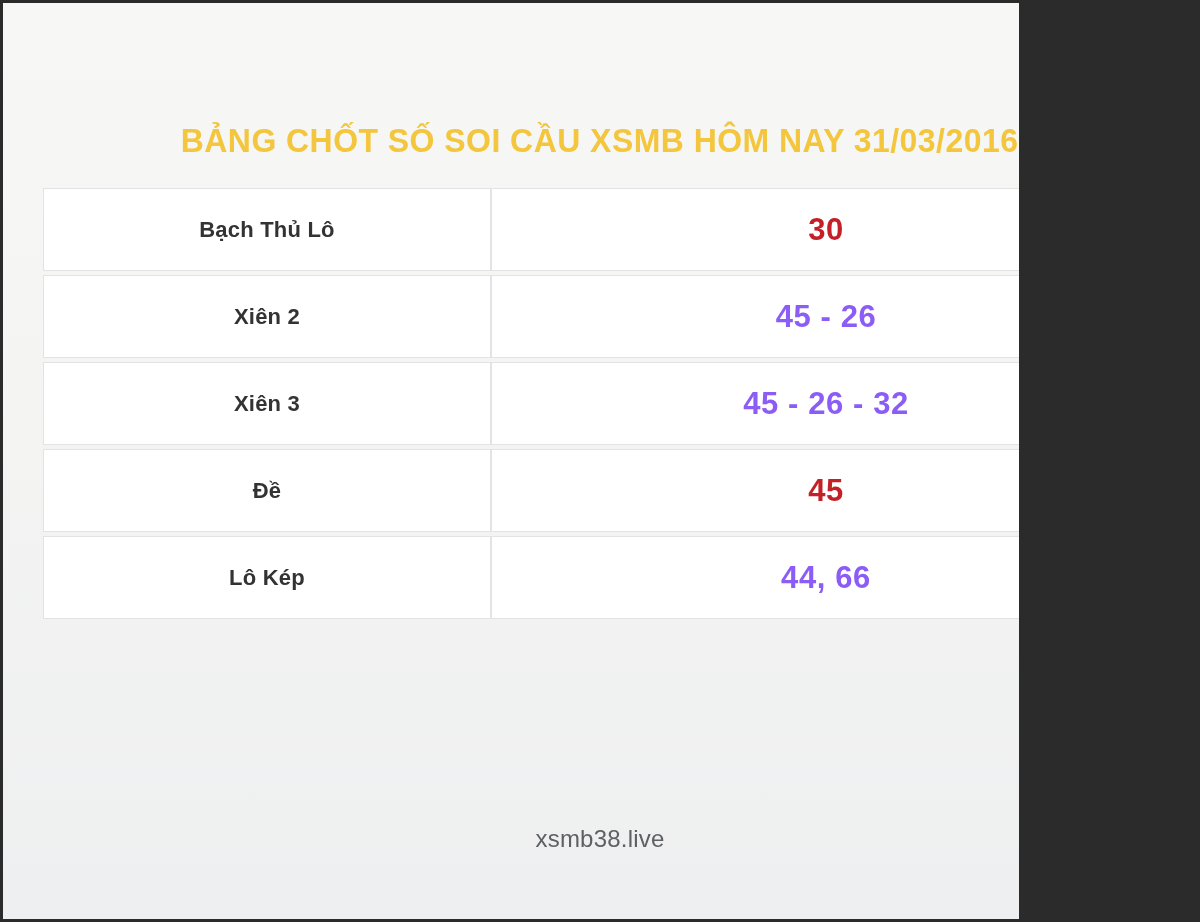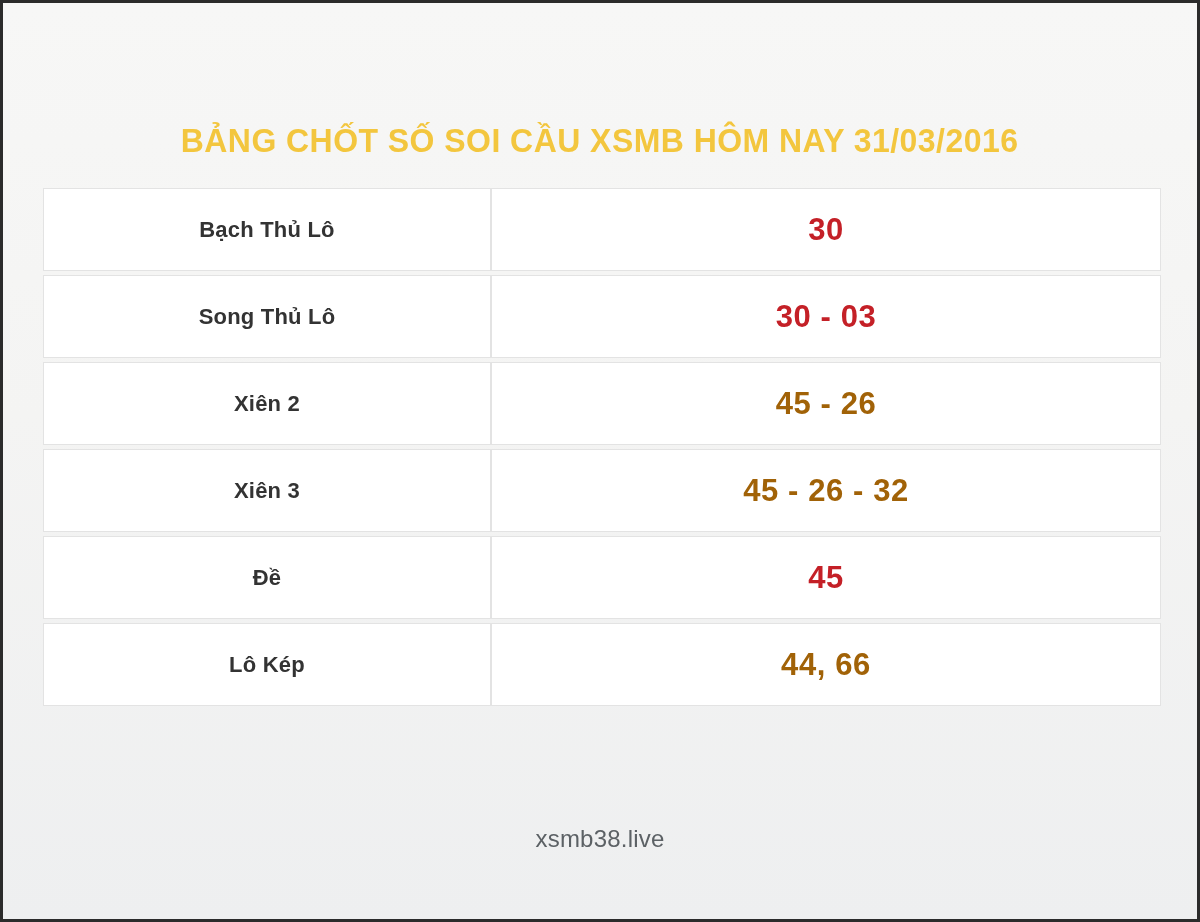--- a/index.html
+++ b/index.html
@@ -12,21 +12,21 @@
     overflow: hidden;
     font-family: "Liberation Sans", "DejaVu Sans", sans-serif;
     background: #2b2b2b;
   }
 
   
   #page {
     position: absolute;
     left: 3px;
     top: 3px;
-    width: 1194px;
+    width: 1016px;
     height: 916px;
     background: linear-gradient(180deg, #f7f7f6 0%, #f4f4f3 45%, #eeeff0 100%);
     box-sizing: border-box;
     overflow: hidden;
   }
 
   
   #title-bar {
     position: absolute;
     left: 0;
@@ -70,21 +70,21 @@
     width: 446px;
     font-size: 22px;
     font-weight: bold;
     color: #333333;
     letter-spacing: 0.2px;
   }
   td.value-cell {
     width: 668px;
     font-size: 31px;
     font-weight: bold;
-    color: #a16207;
+    color: #8b5cf6;
     letter-spacing: 0.6px;
   }
   td.value-cell.highlight {
     color: #c42027;
   }
 
   
   #site-footer {
     position: absolute;
     left: 0;
@@ -107,24 +107,20 @@
     <h1 id="page-title">BẢNG CHỐT SỐ SOI CẦU XSMB HÔM NAY 31/03/2016</h1>
   </div>
 
   <table id="chot-so-table">
     <tbody id="table-body">
         <tr>
           <td class="label-cell">Bạch Thủ Lô</td>
           <td class="value-cell highlight">30</td>
         </tr>
         <tr>
-          <td class="label-cell">Song Thủ Lô</td>
-          <td class="value-cell highlight">30 - 03</td>
-        </tr>
-        <tr>
           <td class="label-cell">Xiên 2</td>
           <td class="value-cell">45 - 26</td>
         </tr>
         <tr>
           <td class="label-cell">Xiên 3</td>
           <td class="value-cell">45 - 26 - 32</td>
         </tr>
         <tr>
           <td class="label-cell">Đề</td>
           <td class="value-cell highlight">45</td>

